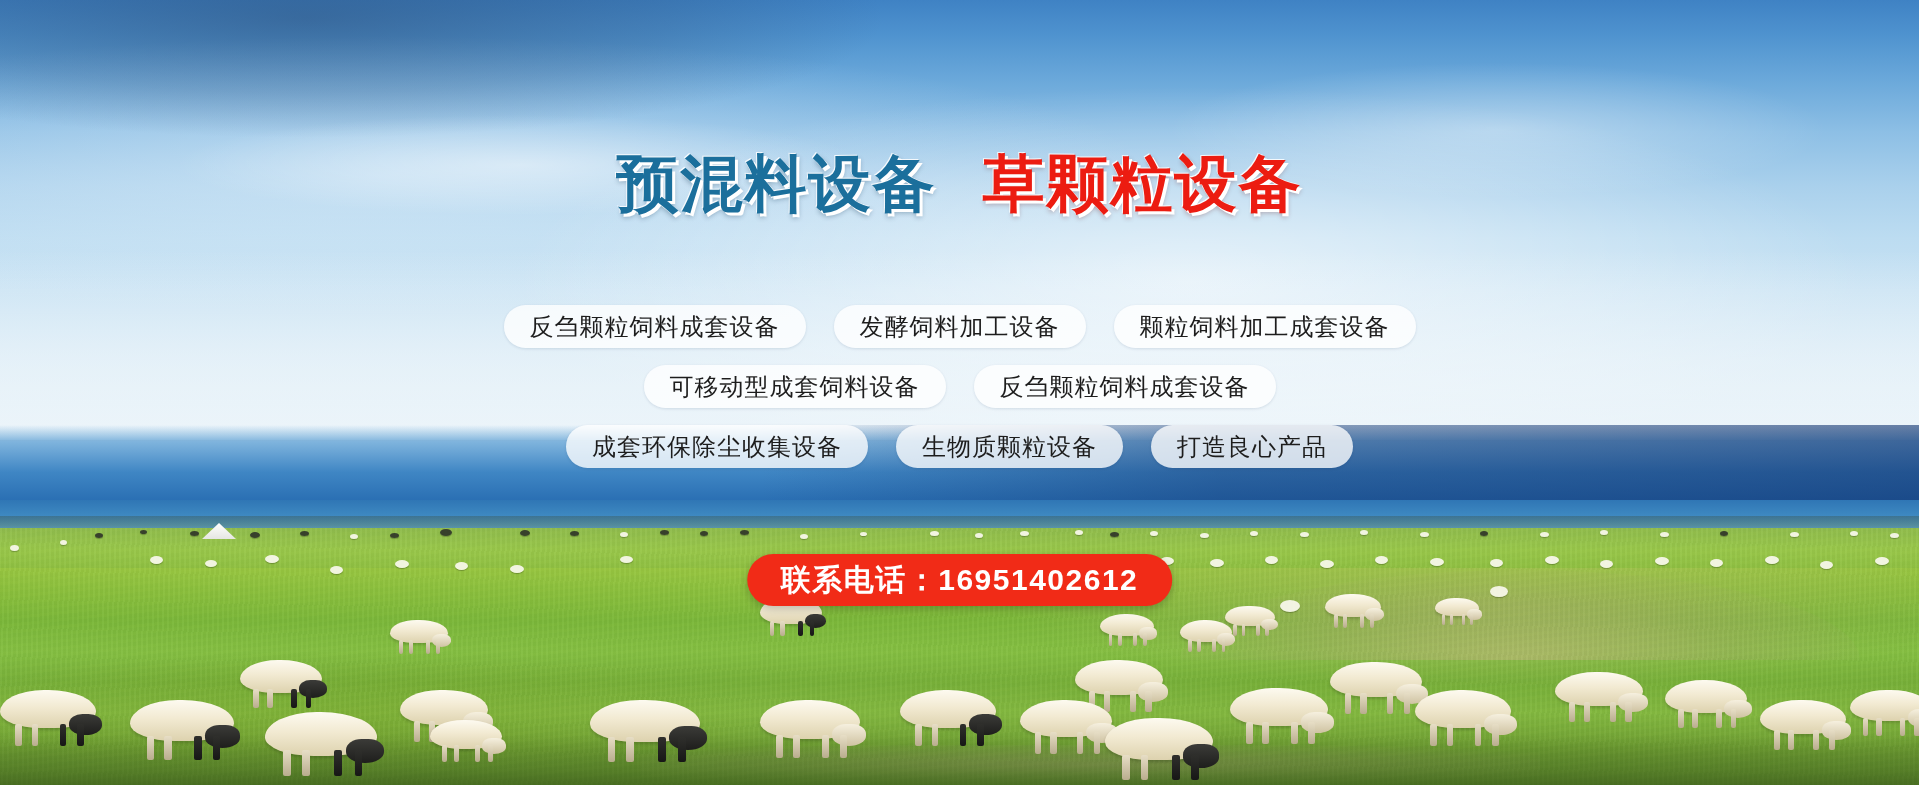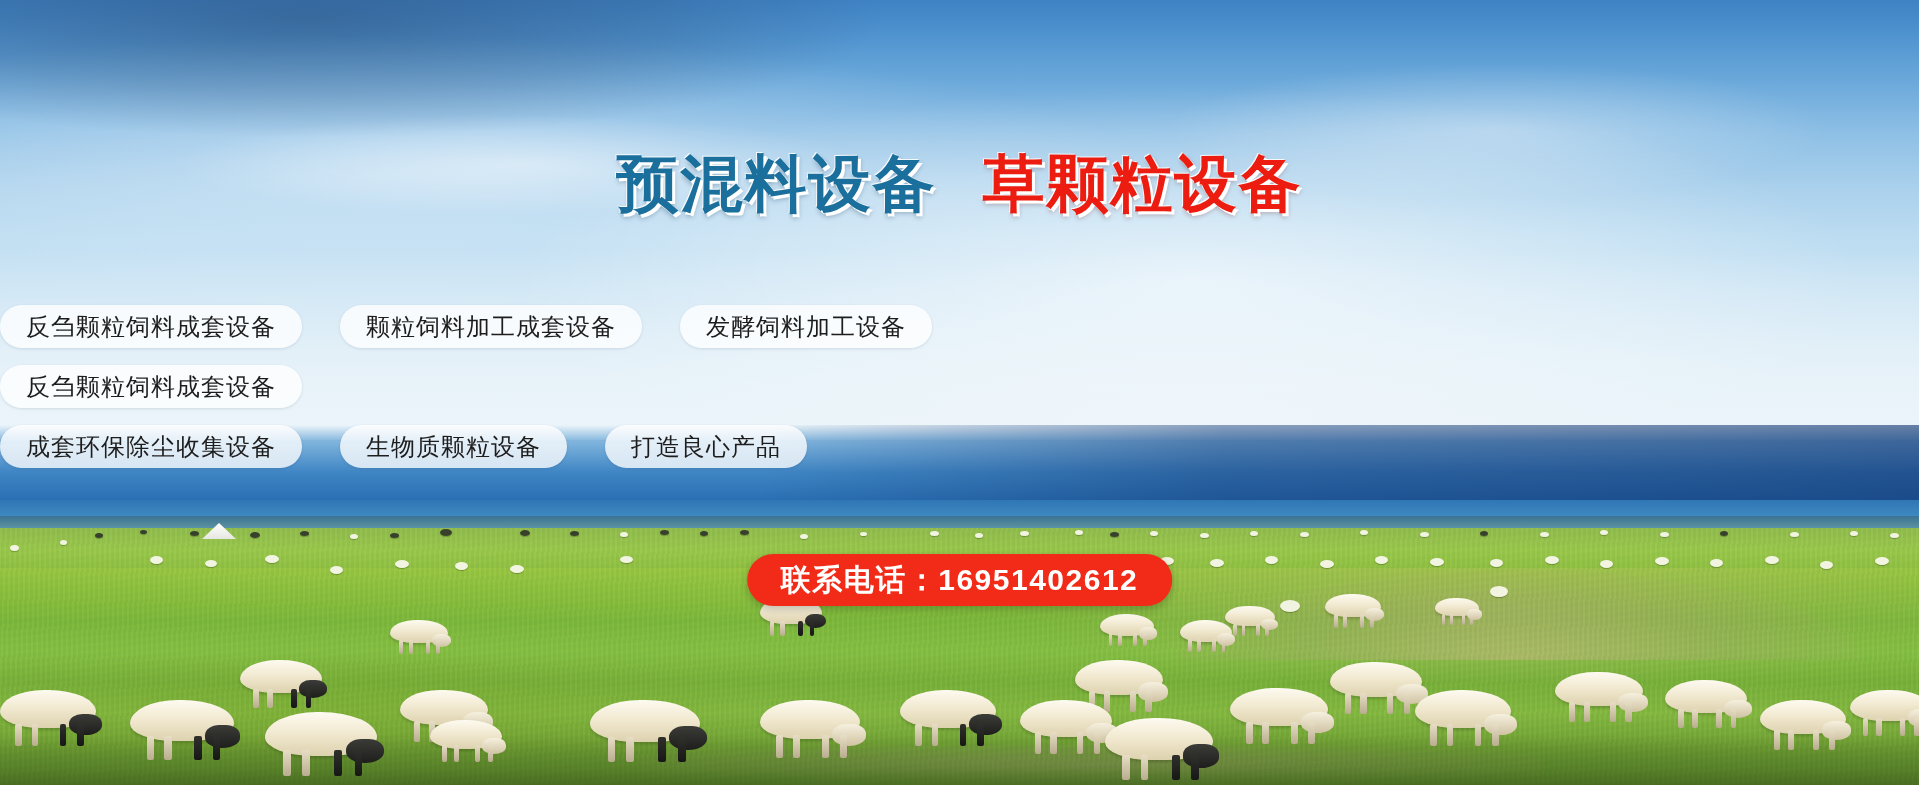--- a/index.html
+++ b/index.html
@@ -184,23 +184,23 @@
       -1px -1px 0 rgba(255,255,255,0.85),
       2px 4px 5px rgba(90,0,0,0.28);
   }
 
   
   .pill-rows {
     position:absolute; left:0; top:305px; width:1919px;
   }
   .pill-row {
     display:flex;
-    justify-content:flex-start;
+    justify-content:center;
     align-items:center;
-    gap:38px;
+    gap:28px;
     margin-bottom:17px;
   }
   .pill {
     display:inline-flex;
     align-items:center;
     justify-content:center;
     height:43px;
     padding:0 26px;
     border-radius:22px;
     background:rgba(255,255,255,0.78);
@@ -540,25 +540,26 @@
     </div>
 
   <div class="headline">
     <span class="part blue">预混料设备</span><span class="part red">草颗粒设备</span>
   </div>
 
   <div class="pill-rows">
 
     <div class="pill-row">
       <div class="pill">反刍颗粒饲料成套设备</div>
+      <div class="pill">发酵饲料加工设备</div>
       <div class="pill">颗粒饲料加工成套设备</div>
-      <div class="pill">发酵饲料加工设备</div>
     </div>
 
     <div class="pill-row">
+      <div class="pill">可移动型成套饲料设备</div>
       <div class="pill">反刍颗粒饲料成套设备</div>
     </div>
 
     <div class="pill-row">
       <div class="pill">成套环保除尘收集设备</div>
       <div class="pill">生物质颗粒设备</div>
       <div class="pill">打造良心产品</div>
     </div>
 
   </div>

